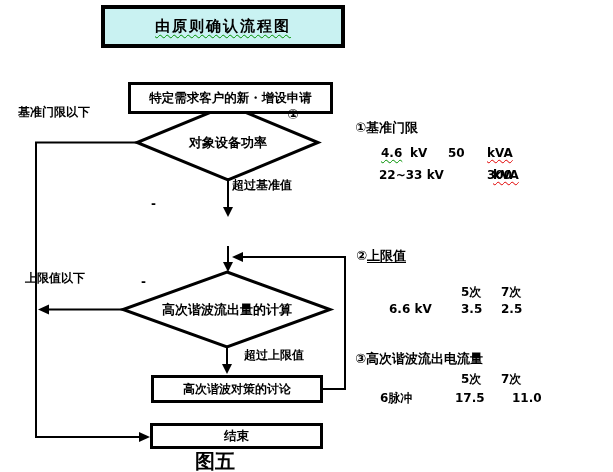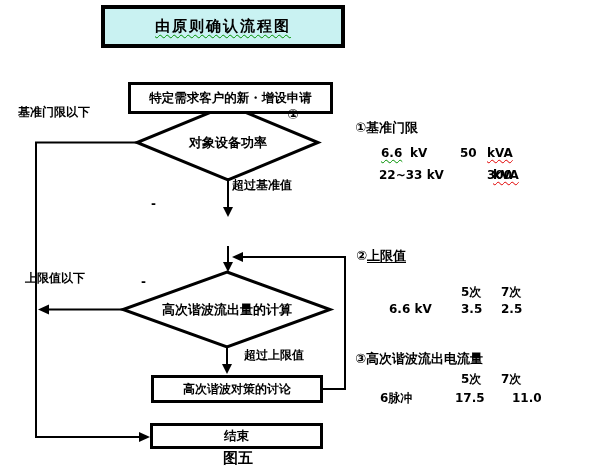--- a/index.html
+++ b/index.html
@@ -26,21 +26,21 @@
     text-decoration-color:#008f00;text-decoration-thickness:1px;
     text-underline-offset:3px;
   }
   .dtext{
     position:absolute;text-align:center;font-weight:bold;font-size:13px;
     white-space:nowrap;line-height:1;
   }
   .lbl{
     position:absolute;font-weight:bold;font-size:12px;white-space:nowrap;line-height:1;
   }
-  .caption{position:absolute;left:195px;top:451px;font-weight:bold;font-size:15px;line-height:1;margin-left:28px;}
+  .caption{position:absolute;left:195px;top:451px;font-weight:bold;font-size:20px;line-height:1;}
   .panel-h{position:absolute;font-weight:bold;font-size:13px;white-space:nowrap;line-height:1;}
   .panel-t{position:absolute;font-weight:bold;font-size:12px;white-space:nowrap;line-height:1;}
   .sq-green{
     text-decoration:underline;text-decoration-style:wavy;
     text-decoration-color:#008f00;text-decoration-thickness:1px;text-underline-offset:2px;
   }
   .sq-red{
     text-decoration:underline;text-decoration-style:wavy;
     text-decoration-color:#e00000;text-decoration-thickness:1px;text-underline-offset:2px;
   }
@@ -103,23 +103,23 @@
   <div class="lbl" style="left:232px;top:179px;">超过基准值</div>
   <div class="lbl" style="left:25px;top:272px;">上限值以下</div>
   <div class="lbl" style="left:244px;top:349px;">超过上限值</div>
 
   <div class="lbl" style="left:151px;top:198px;">-</div>
   <div class="lbl" style="left:141px;top:276px;">-</div>
 
   <div class="caption">图五</div>
 
   <div class="panel-h" style="left:355px;top:121px;">①基准门限</div>
-  <div class="panel-t sq-green" style="left:381px;top:147px;">6.6</div>
+  <div class="panel-t sq-green" style="left:381px;top:147px;">4.6</div>
   <div class="panel-t" style="left:410px;top:147px;">kV</div>
-  <div class="panel-t" style="left:460px;top:147px;">50</div>
+  <div class="panel-t" style="left:448px;top:147px;">50</div>
   <div class="panel-t sq-red" style="left:487px;top:147px;">kVA</div>
   <div class="panel-t" style="left:379px;top:169px;">22~33 kV</div>
   <div class="panel-t" style="left:463px;top:169px;margin-left:24px;">300</div>
   <div class="panel-t sq-red" style="left:493px;top:169px;">kVA</div>
 
   <div class="panel-h" style="left:356px;top:249px;">
     <span>②</span><span class="u-black">上限值</span>
   </div>
   <div class="panel-t" style="left:461px;top:286px;">5次</div>
   <div class="panel-t" style="left:501px;top:286px;">7次</div>

